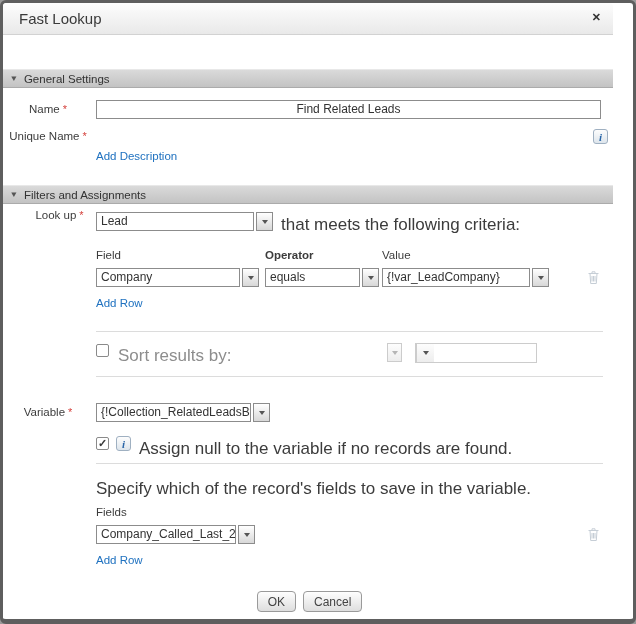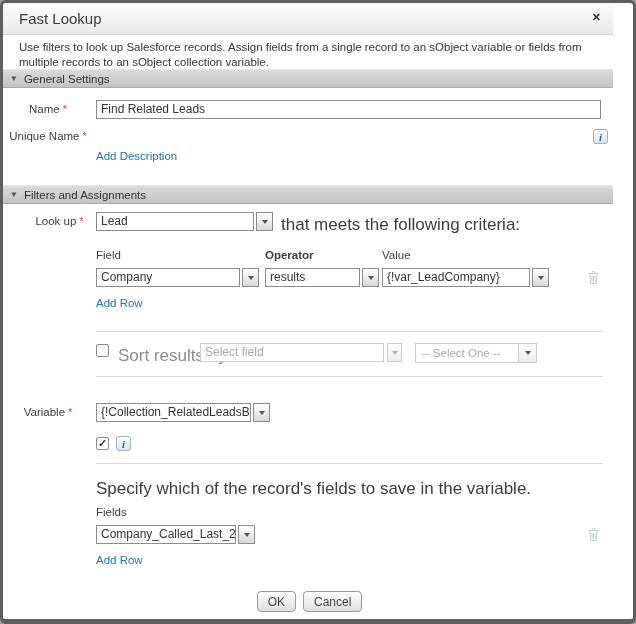--- a/index.html
+++ b/index.html
@@ -101,112 +101,110 @@
 <body>
 
 <div class="dialog">
 <div class="inner">
 
   <div class="titlebar">
     <div class="title">Fast Lookup</div>
     <div class="close">✕</div>
   </div>
 
-  <div class="desc">Use filters to look up Salesforce records. Assign fields from a single record to an sObject variable or fields from multiple records to an sObject collection variable.</div>
 
   <div class="sechdr" style="top:66px;">
     <span class="tri">▼</span>
     <span>General Settings</span>
   </div>
 
   <div class="lblcol" style="top:97px;">
     <span>Name</span>
         <span class="req">*</span>
   </div>
-  <div class="txt" style="left:93px; top:97px; width:505px;">Find Related Leads</div>
+  <div class="txt" style="left:93px; top:97px; width:505px;text-align:center;">Find Related Leads</div>
 
   <div class="lblcol" style="top:124px;">
     <span>Unique Name</span>
         <span class="req">*</span>
   </div>
   <div class="info" style="left:590px; top:126px;">i</div>
 
   <div class="link" style="left:93px; top:147px;">Add Description</div>
 
   <div class="sechdr" style="top:182px;">
     <span class="tri">▼</span>
     <span>Filters and Assignments</span>
   </div>
 
-  <div class="lblcol" style="top:209px;padding-left:23px;">
+  <div class="lblcol" style="top:203px;padding-left:23px;">
     <span>Look up</span>
         <span class="req">*</span>
   </div>
   <div class="txt" style="left:93px; top:209px; width:158px;">Lead</div>
   <div class="cbtn" style="left:253px; top:209px;">
         <span class="arr"></span>
       </div>
   <div class="statictext" style="left:278px; top:212px;">that meets the following criteria:</div>
 
   <div class="colhdr" style="left:93px; top:246px;">Field</div>
   <div class="colhdr" style="left:262px; top:246px;font-weight:bold;">Operator</div>
   <div class="colhdr" style="left:379px; top:246px;">Value</div>
 
   <div>
     <div class="txt" style="left:93px; top:265px; width:144px;">Company</div>
     <div class="cbtn" style="left:239px; top:265px;">
           <span class="arr"></span>
         </div>
-    <div class="txt" style="left:262px; top:265px; width:95px;">results</div>
+    <div class="txt" style="left:262px; top:265px; width:95px;">equals</div>
     <div class="cbtn" style="left:359px; top:265px;">
           <span class="arr"></span>
         </div>
     <div class="txt" style="left:379px; top:265px; width:148px;">{!var_LeadCompany}</div>
     <div class="cbtn" style="left:529px; top:265px;">
           <span class="arr"></span>
         </div>
     <div class="trash" style="left:584px; top:267px;">
       <svg width="13" height="15" viewBox="0 0 13 15">
             <path d="M1.5 3.5h10M5 3.5V1.8h3v1.7M3 3.5l.7 10h5.6l.7-10M5 6v5.5M6.5 6v5.5M8 6v5.5" stroke="#c6ced6" stroke-width="1" fill="none"></path>
           </svg>
     </div>
   </div>
 
   <div class="link" style="left:93px; top:294px;">Add Row</div>
 
   <div class="hr" style="top:328px;"></div>
 
   <div class="chk" style="left:93px; top:341px;"></div>
   <div class="statictext" style="left:115px; top:343px; color:#8d8d8d;">Sort results by:</div>
-  <div class="txt dis" style="left:197px; top:340px; width:184px;">Select field</div>
   <div class="cbtn dis" style="left:384px; top:340px; width:15px;">
         <span class="arr"></span>
       </div>
   <div class="sel" style="left:412px; top:340px; width:122px;">
-    <span class="seltxt">-- Select One --</span>
     <span class="selbtn">
           <span class="arr"></span>
         </span>
   </div>
 
   <div class="hr" style="top:373px;"></div>
 
   <div class="lblcol" style="top:400px;">
     <span>Variable</span>
         <span class="req">*</span>
   </div>
   <div class="txt" style="left:93px; top:400px; width:155px;">{!Collection_RelatedLeadsByComp</div>
   <div class="cbtn" style="left:250px; top:400px;">
         <span class="arr"></span>
       </div>
 
   <div class="chk" style="left:93px; top:434px;">
         <span>✓</span>
       </div>
   <div class="info" style="left:113px; top:433px;">i</div>
+  <div class="statictext" style="left:136px; top:436px;">Assign null to the variable if no records are found.</div>
 
   <div class="hr" style="top:460px;"></div>
 
   <div class="statictext" style="left:93px; top:476px;">Specify which of the record's fields to save in the variable.</div>
   <div class="colhdr" style="left:93px; top:503px;">Fields</div>
 
   <div>
     <div class="txt" style="left:93px; top:522px; width:140px;">Company_Called_Last_24hrs__</div>
     <div class="cbtn" style="left:235px; top:522px;">
           <span class="arr"></span>

